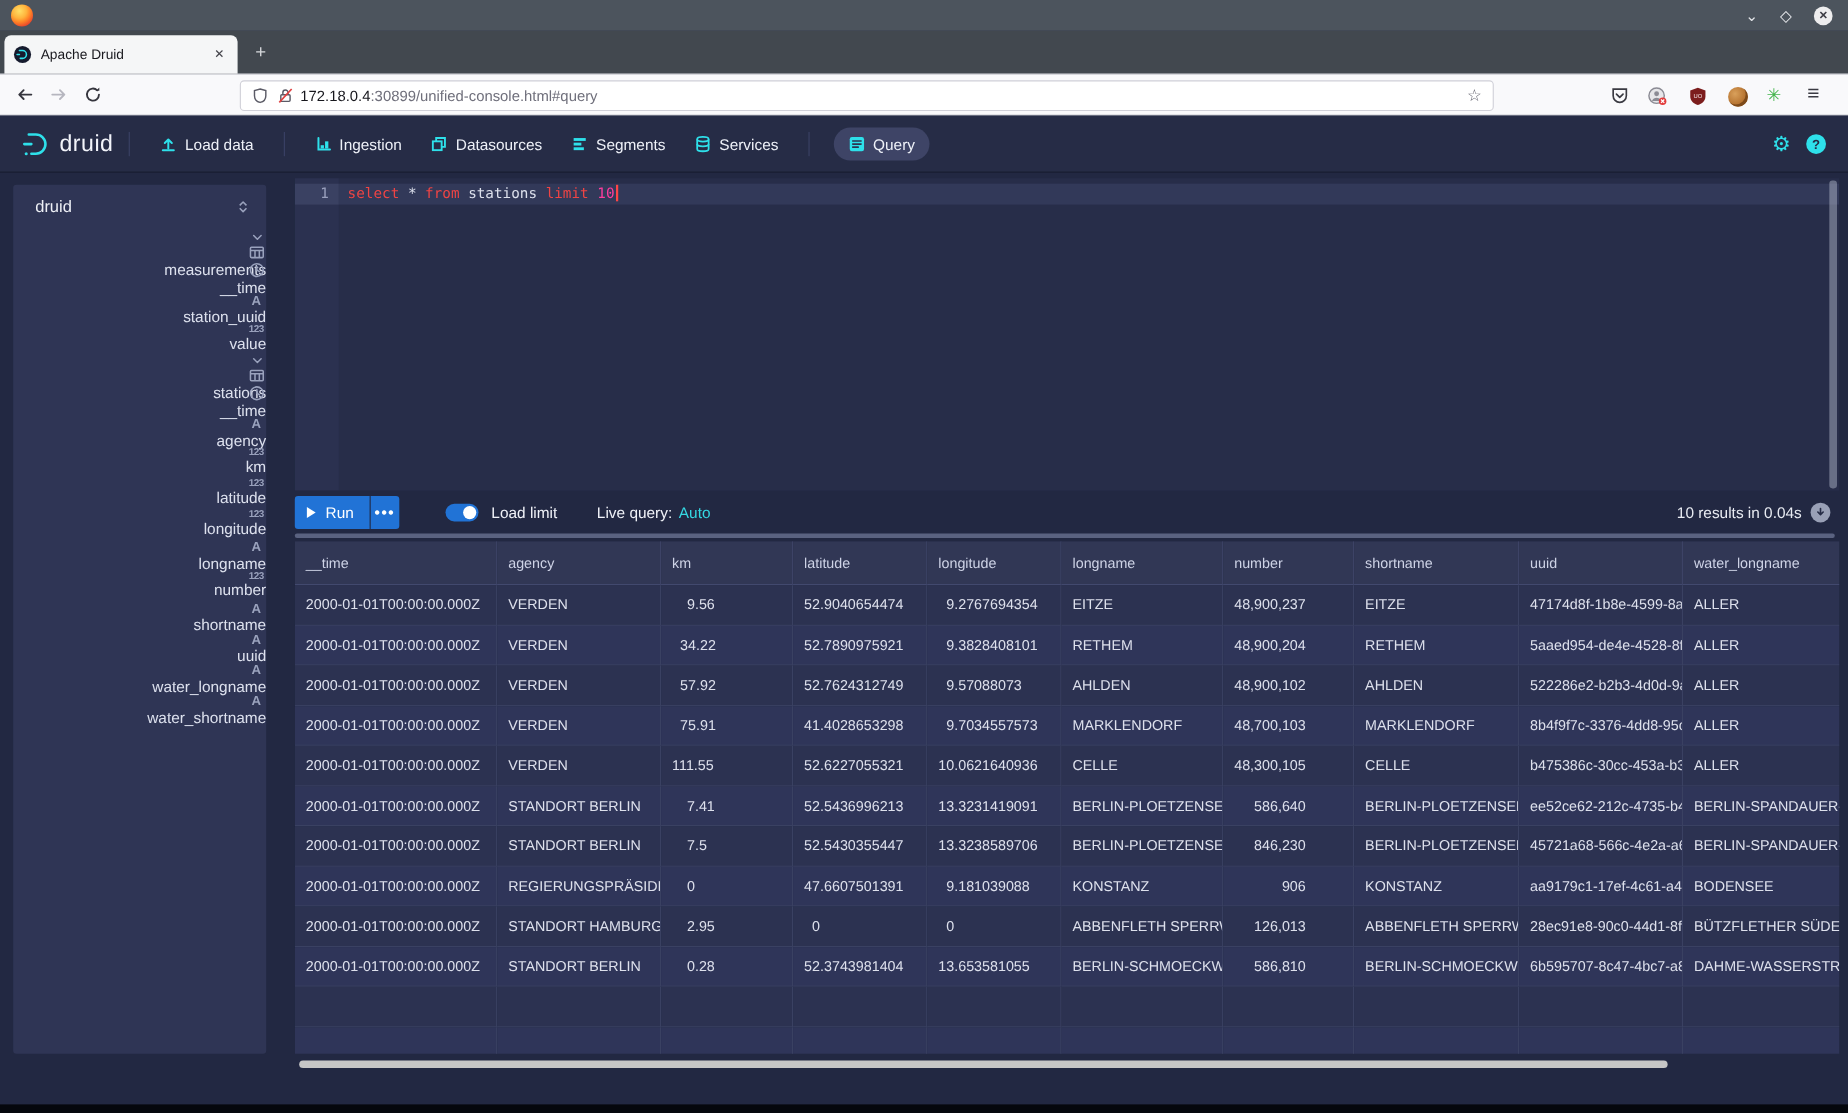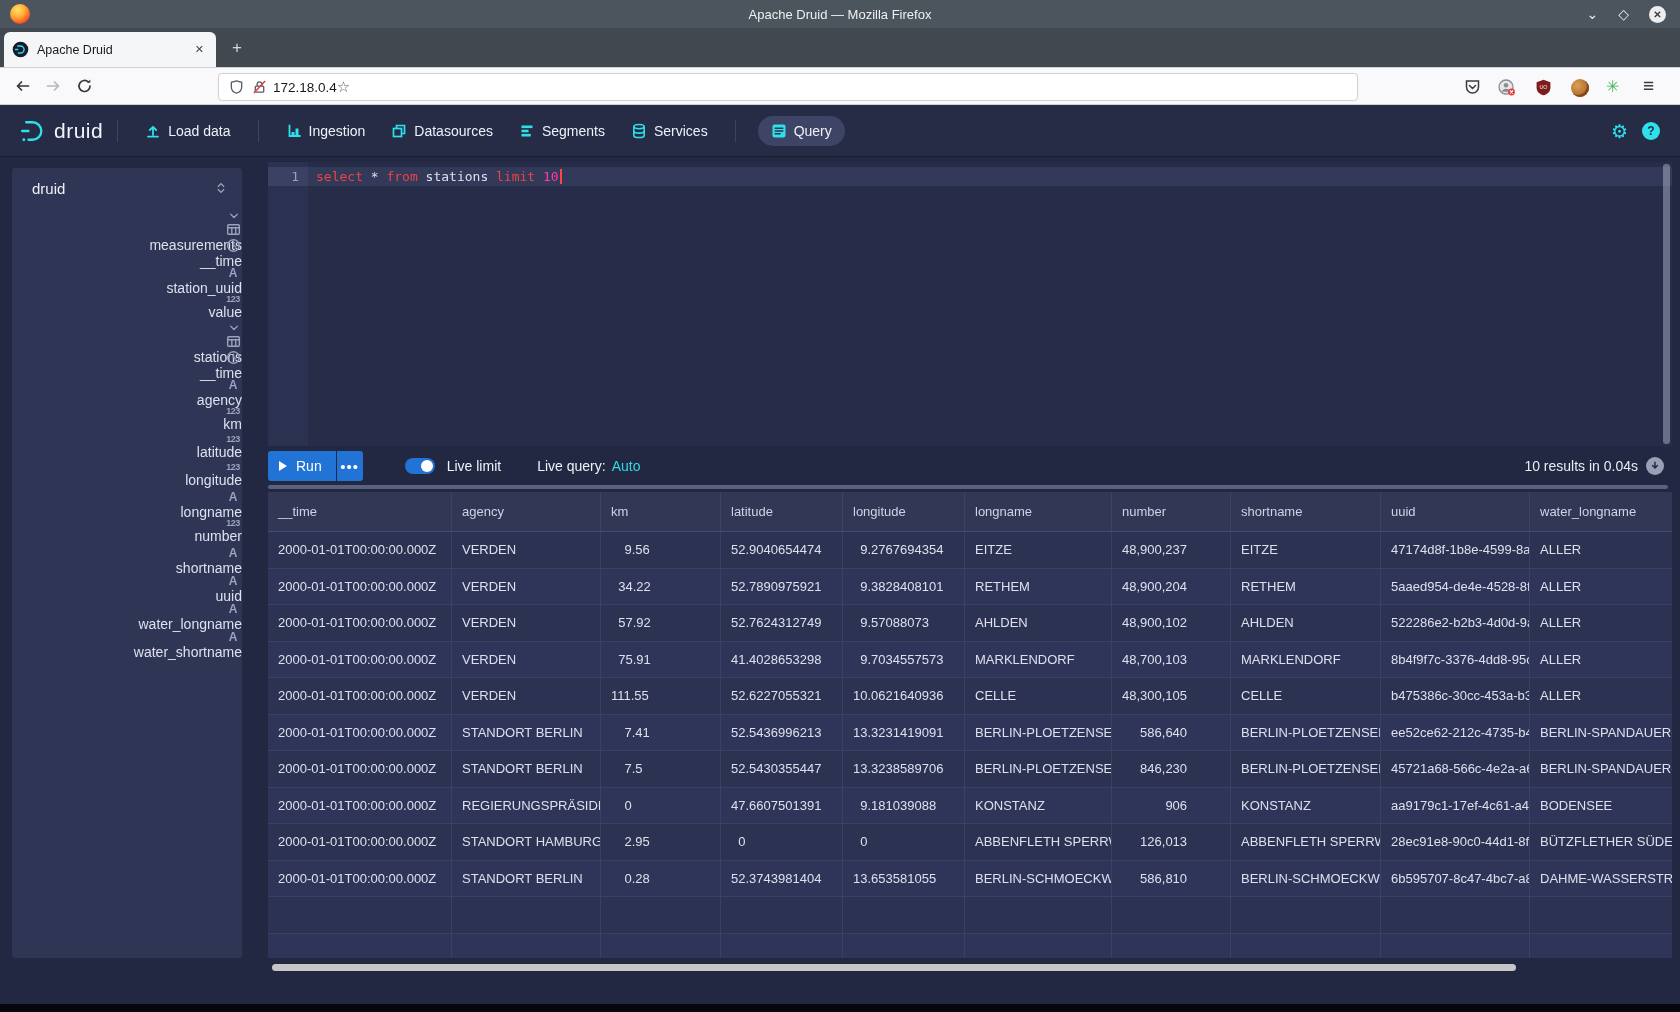--- a/index.html
+++ b/index.html
@@ -111,21 +111,20 @@
   #bottom-scroll { left:272px; top:964px; width:1244px; height:7px; background:#c6c6c6; border-radius:3.5px; }
   #bottom-strip { left:0; top:1004px; width:1680px; height:8px; background:#05070d; }
 </style>
 </head>
 <body>
 
 <div id="root">
 
   <div id="titlebar" class="abs">
     <span id="ff-logo"></span>
-    <span id="win-title">Apache Druid — Mozilla Firefox</span>
     <span id="win-controls">
       <span class="wc">⌄</span>
       <span class="wc">◇</span>
       <span id="wc-close">✕</span>
     </span>
   </div>
 
   <div id="tabbar" class="abs">
     <div id="tab">
       <svg id="tab-favicon" viewBox="0 0 24 24">
@@ -154,20 +153,21 @@
     <div id="urlbar">
       <svg width="15" height="16" viewBox="0 0 16 16">
         <path d="M8 1.5 13.5 3v5c0 3.5-2.5 5.8-5.5 6.5C5 13.8 2.5 11.5 2.5 8V3Z" fill="none" stroke="#5b5b66" stroke-width="1.4"></path>
       </svg>
       <svg width="15" height="16" viewBox="0 0 16 16" style="margin-left:8px">
         <rect x="3.5" y="7" width="9" height="6.5" rx="1" fill="none" stroke="#5b5b66" stroke-width="1.4"></rect>
         <path d="M5.5 7V5a2.5 2.5 0 0 1 5 0v2" fill="none" stroke="#5b5b66" stroke-width="1.4"></path>
         <path d="M2 14.5 14 1.5" stroke="#e04040" stroke-width="1.6"></path>
       </svg>
       <span id="url-host">172.18.0.4</span>
+      <span id="url-rest">:30899/unified-console.html#query</span>
       <span id="url-star">☆</span>
     </div>
 
     <svg class="tb-icon" style="left:1464px" width="17" height="16" viewBox="0 0 16 16">
       <path d="M2 2h12v6a6 6 0 0 1-12 0Z" fill="none" stroke="#3a3a42" stroke-width="1.5"></path>
       <path d="M5 6.5 8 9.5 11 6.5" fill="none" stroke="#3a3a42" stroke-width="1.5" stroke-linecap="round" stroke-linejoin="round"></path>
     </svg>
     <svg class="tb-icon" style="left:1498px" width="18" height="17" viewBox="0 0 18 17">
       <circle cx="8" cy="8" r="7" fill="#e6e6e9" stroke="#8b8b94" stroke-width="1.3"></circle>
       <circle cx="8" cy="6.2" r="2.2" fill="#8b8b94"></circle>
@@ -402,21 +402,21 @@
 
   <div id="runbar" class="abs">
     <div id="run-btn">
       <span id="play-icon"></span>
       <span>Run</span>
     </div>
     <div id="more-btn">•••</div>
     <div id="auto-limit-toggle">
       <span id="auto-limit-knob"></span>
     </div>
-    <span id="auto-limit-label">Live limit</span>
+    <span id="auto-limit-label">Load limit</span>
     <span id="live-query-label">Live query:</span>
     <span id="live-query-value">Auto</span>
     <span id="results-meta">10 results in 0.04s</span>
     <span id="download-btn">
       <svg width="12" height="12" viewBox="0 0 16 16">
         <path d="M8 3v7M4.8 7.3 8 10.5l3.2-3.2" fill="none" stroke="#262c46" stroke-width="2" stroke-linecap="round" stroke-linejoin="round"></path>
       </svg>
     </span>
   </div>
 

